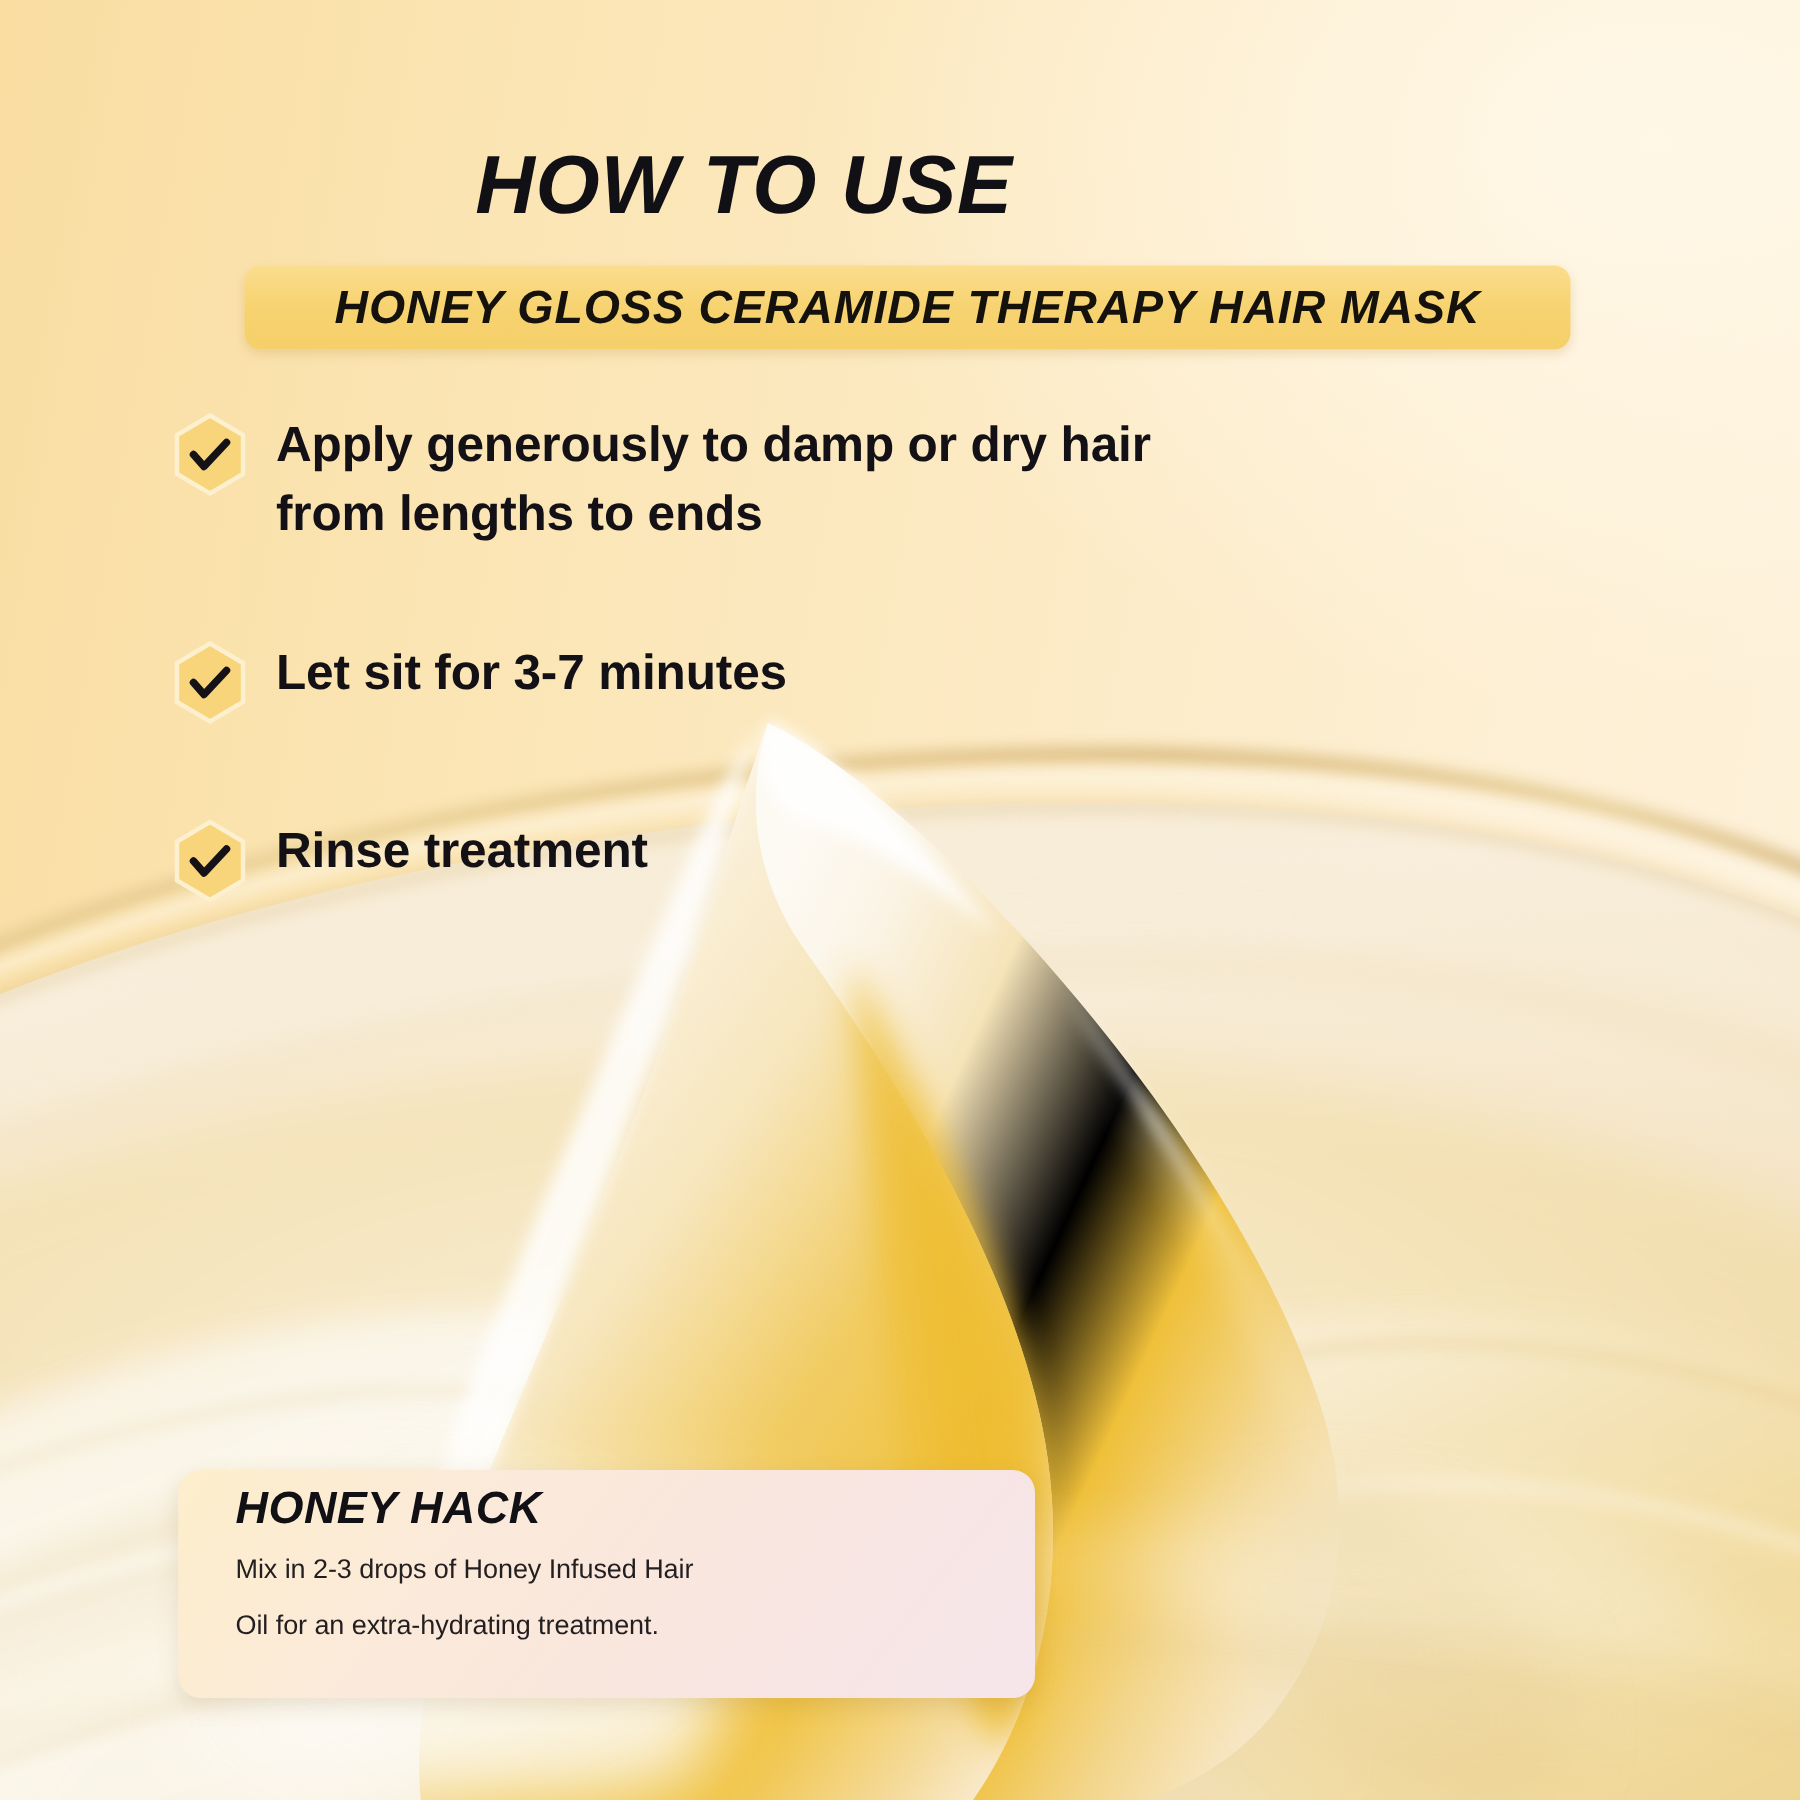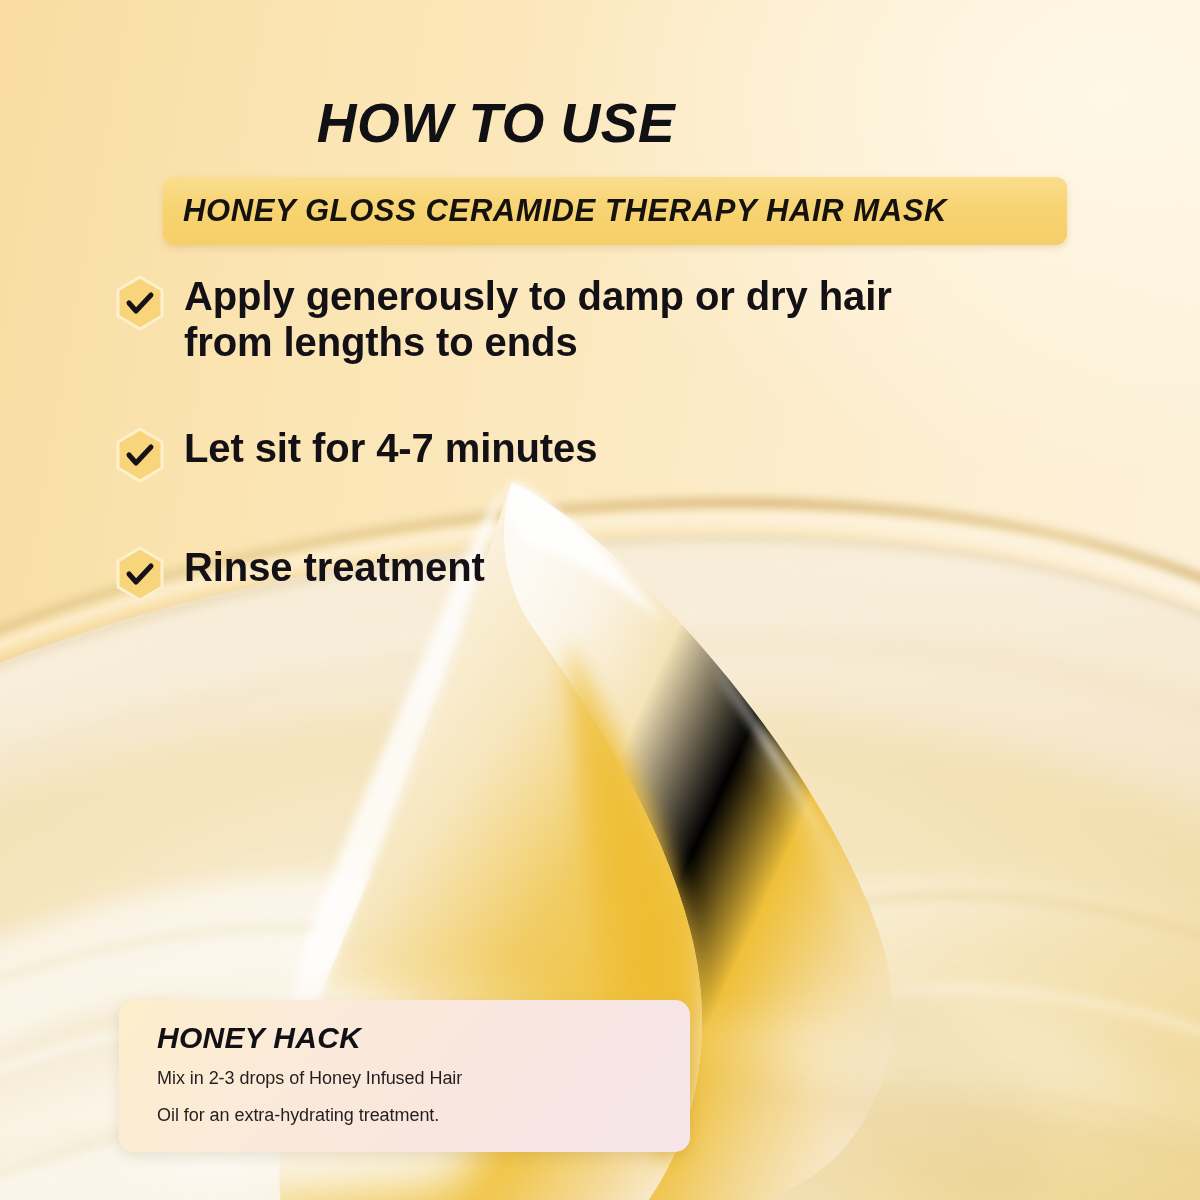--- a/index.html
+++ b/index.html
@@ -46,27 +46,27 @@
     color: #111014;
     white-space: nowrap;
     margin-top: 20px;
   }
 
   .banner {
     position: absolute;
     left: 163px;
     top: 177px;
     width: 884px;
-    height: 68px;
+    height: 56px;
     border-radius: 11px;
     background: linear-gradient(180deg, #fadd8e 0%, #f7d371 48%, #f5cf69 100%);
     box-shadow: 0 3px 7px rgba(172,126,40,0.20);
     display: flex;
     align-items: center;
-    padding-left: 20px;
+    justify-content: center;
   }
   .banner-text {
     font-size: 31px;
     font-weight: 700;
     font-style: italic;
     letter-spacing: 0.6px;
     color: #15120e;
     white-space: nowrap;
   }
 
@@ -92,40 +92,40 @@
     height: 58px;
     margin-top: 2px;
     margin-right: 16px;
     display: flex;
     align-items: center;
     justify-content: center;
   }
   .hex svg { display: block; }
 
   .step-text {
-    font-size: 40px;
+    font-size: 33px;
     line-height: 46px;
     font-weight: 700;
     color: #131115;
     letter-spacing: -0.1px;
     padding-top: 1px;
     white-space: pre-line;
   }
 
   
   .hack-card {
     position: absolute;
     left: 119px;
-    top: 1000px;
+    top: 980px;
     width: 571px;
     height: 152px;
     border-radius: 15px;
     background: linear-gradient(128deg, #fdeecb 0%, #fbeada 32%, #f9e6de 58%, #f7e5e6 82%, #f6e6ea 100%);
     box-shadow: 0 5px 14px rgba(150,110,60,0.17);
-    padding: 20px 26px 0 38px;
+    padding: 8px 26px 0 38px;
     box-sizing: border-box;
   }
   .hack-title {
     font-size: 30px;
     line-height: 36px;
     font-weight: 700;
     font-style: italic;
     letter-spacing: 0.3px;
     color: #111014;
     margin: 0 0 4px 0;
@@ -340,21 +340,21 @@
 from lengths to ends</span>
     </div>
 
     <div class="step">
       <span class="hex">
         <svg width="52" height="56" viewBox="0 0 52 56">
           <polygon points="26,2 48,15 48,41 26,54 4,41 4,15" fill="#f8d47a" stroke="#fdf0cf" stroke-width="3"></polygon>
           <polyline points="15,28 22,36 37,20" fill="none" stroke="#141216" stroke-width="5" stroke-linecap="round" stroke-linejoin="round"></polyline>
         </svg>
       </span>
-      <span class="step-text">Let sit for 4-7 minutes</span>
+      <span class="step-text">Let sit for 3-7 minutes</span>
     </div>
 
     <div class="step">
       <span class="hex">
         <svg width="52" height="56" viewBox="0 0 52 56">
           <polygon points="26,2 48,15 48,41 26,54 4,41 4,15" fill="#f8d47a" stroke="#fdf0cf" stroke-width="3"></polygon>
           <polyline points="15,28 22,36 37,20" fill="none" stroke="#141216" stroke-width="5" stroke-linecap="round" stroke-linejoin="round"></polyline>
         </svg>
       </span>
       <span class="step-text">Rinse treatment</span>

